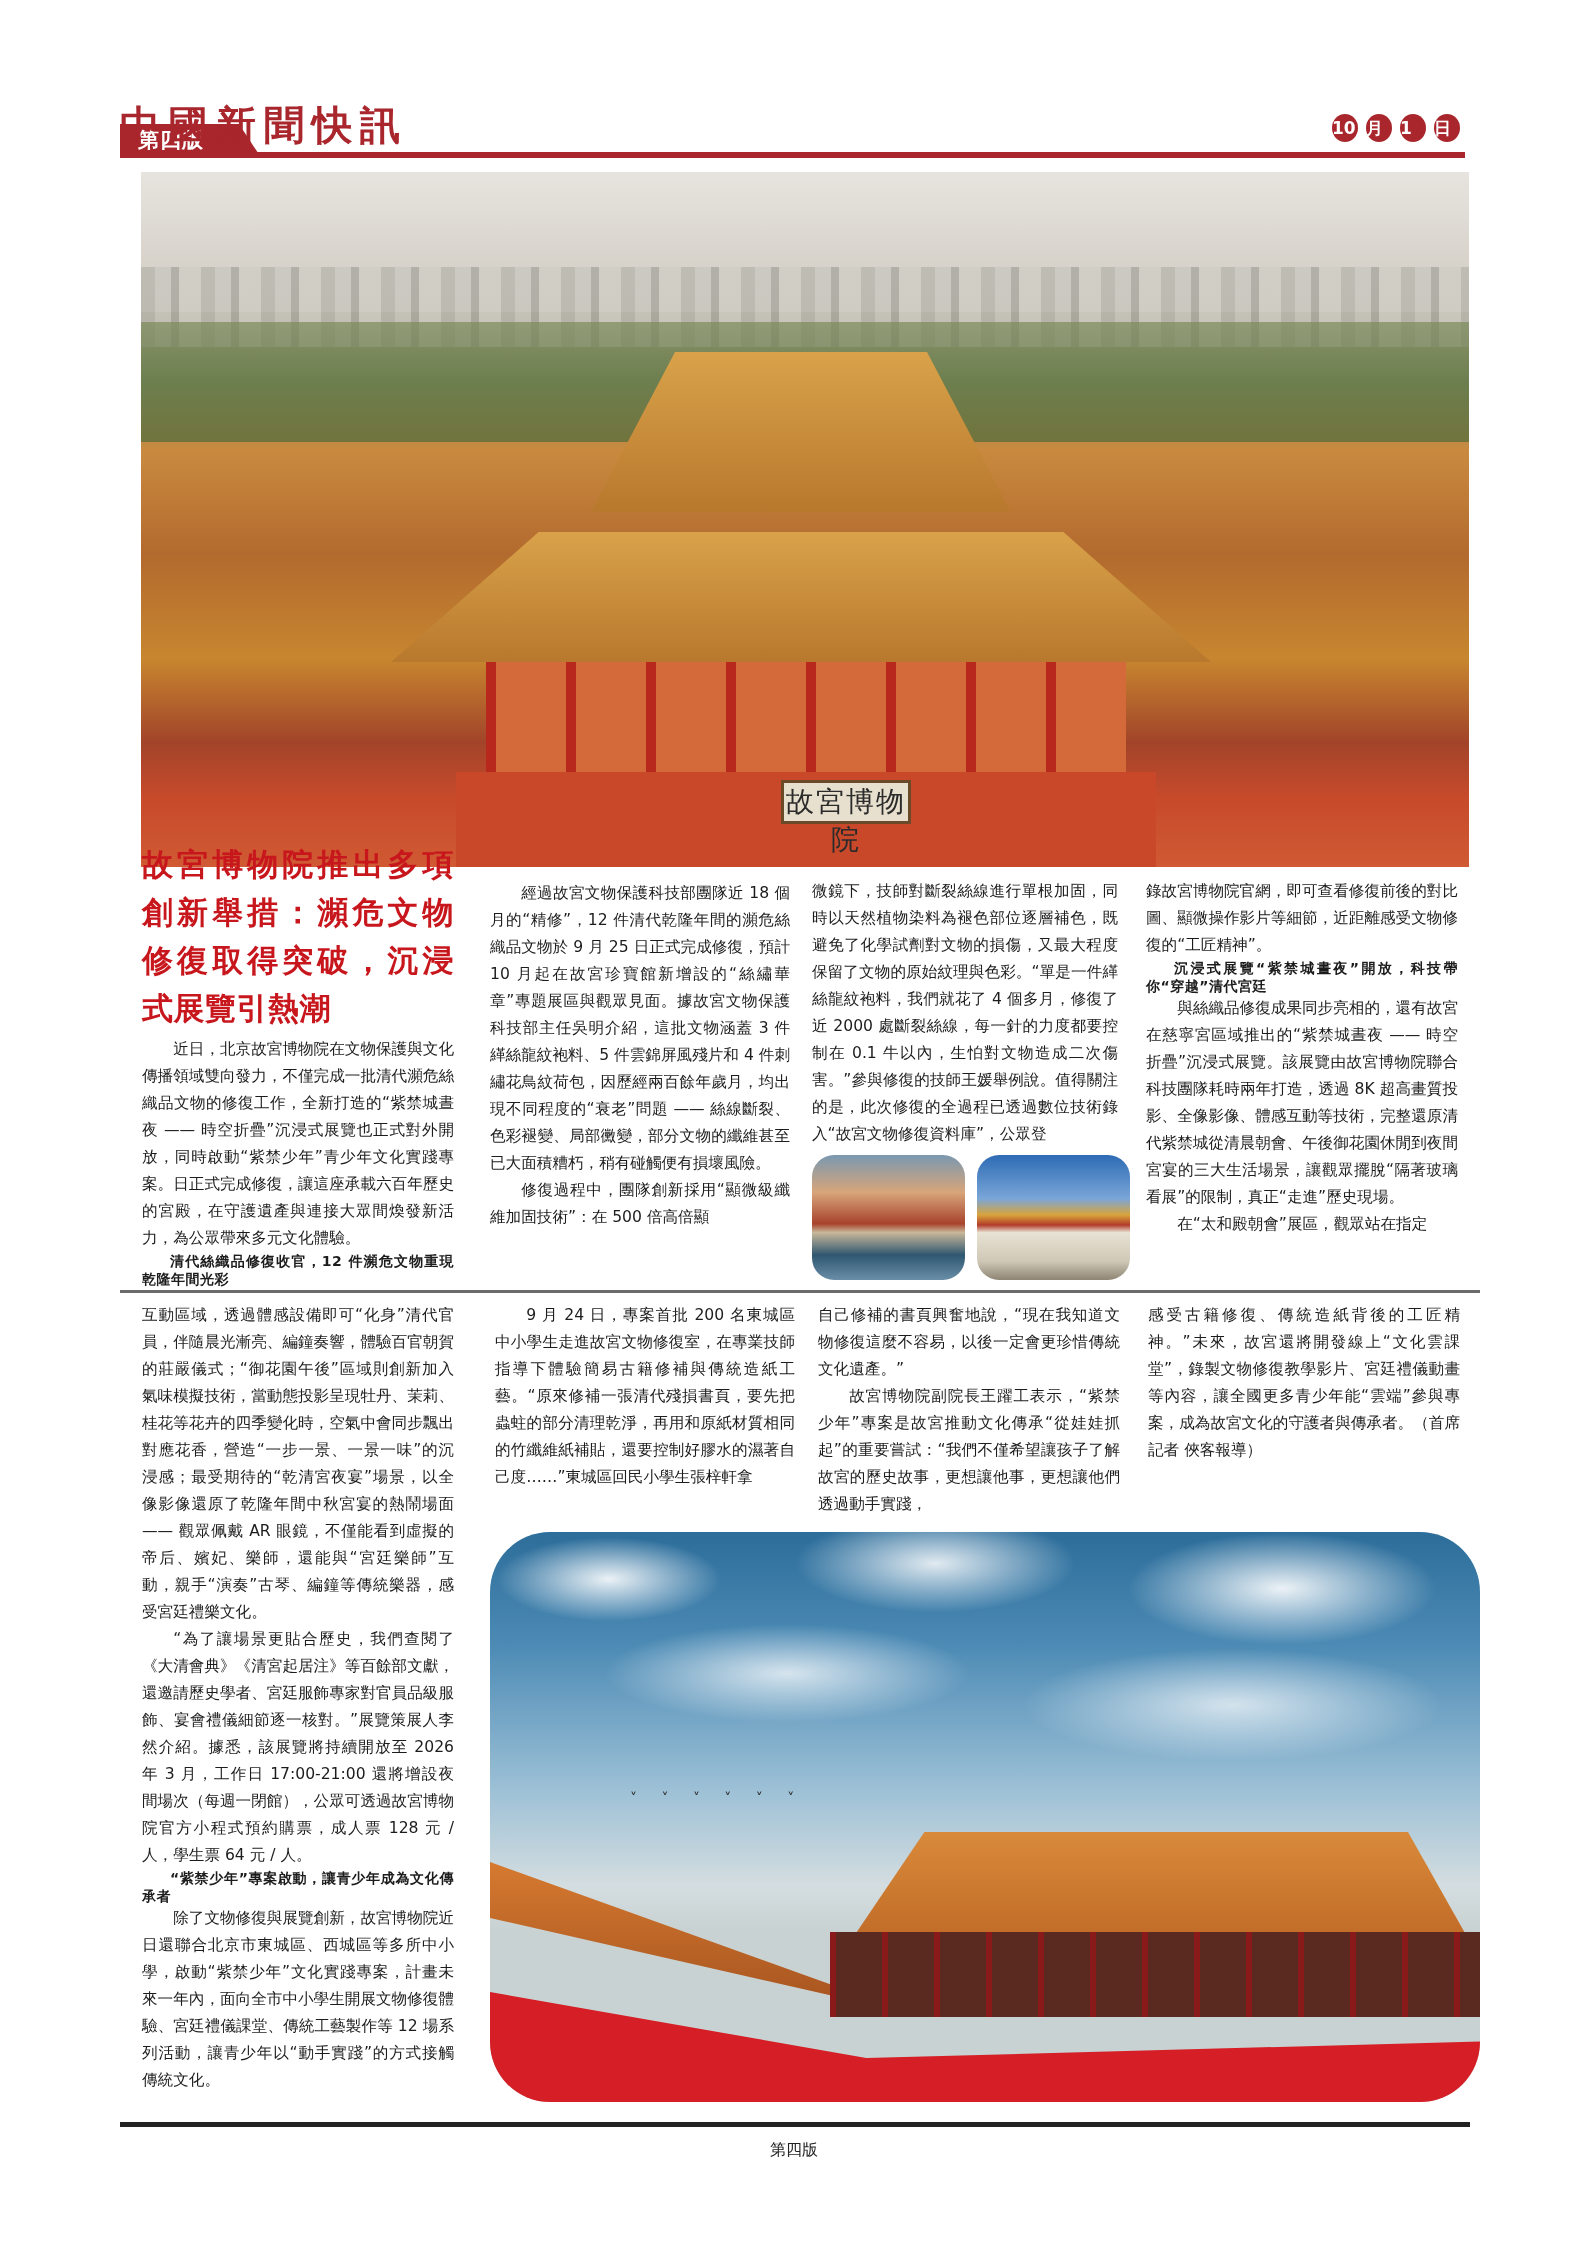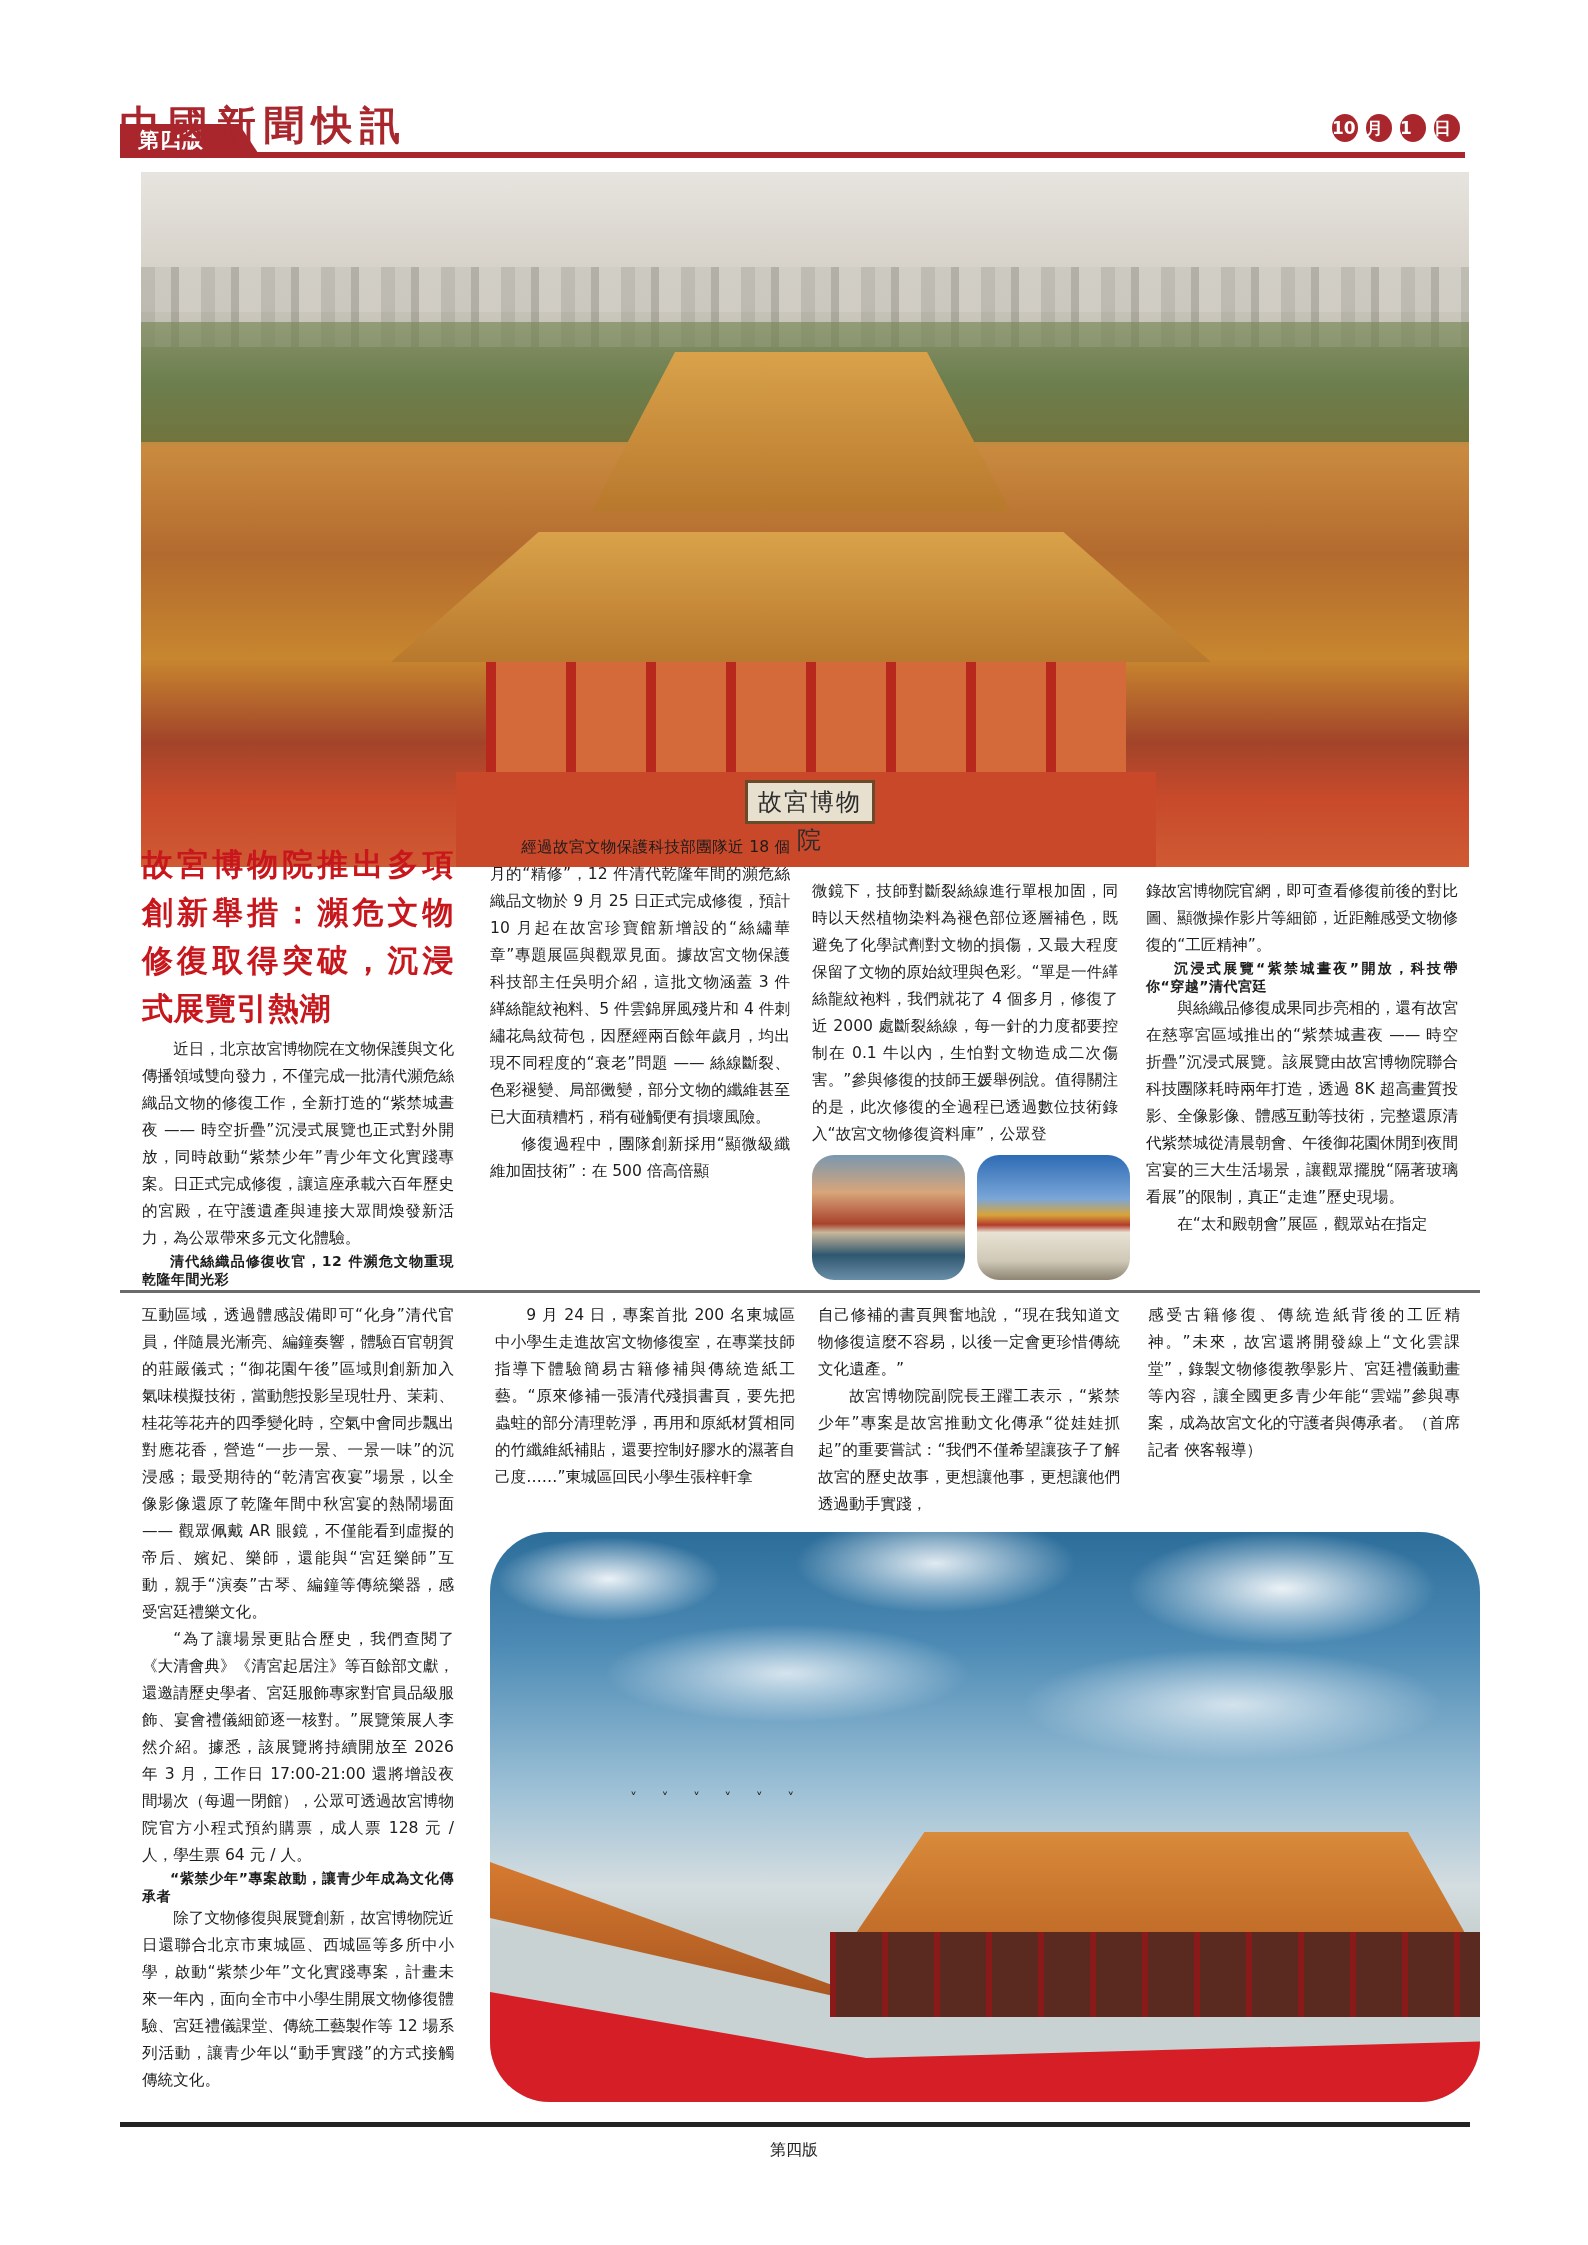--- a/index.html
+++ b/index.html
@@ -20,33 +20,33 @@
 
   
   .hero { position: absolute; left: 141px; top: 172px; width: 1328px; height: 695px; overflow: hidden;
     background: linear-gradient(180deg, #d9d5cc 0%, #cfc7b8 14%, #a7a28c 22%, #7d8a5a 30%, #c98a3f 40%, #b36a2e 55%, #c7862f 70%, #a2442a 82%, #c74a2b 90%, #d05a33 100%); }
   .hero .sky { position: absolute; left: 0; top: 0; width: 100%; height: 140px; background: linear-gradient(180deg,#e7e4df,#cfcac0); }
   .hero .skyline { position: absolute; left: 0; top: 95px; width: 100%; height: 80px;
     background: repeating-linear-gradient(90deg, #b8b6ad 0 14px, #c9c7bf 14px 30px, #a9a79f 30px 38px, #d0cdc5 38px 60px); opacity: .8; }
   .hero .trees { position: absolute; left: 0; top: 150px; width: 100%; height: 120px; background: linear-gradient(180deg,#7b8a5a,#4f6a3a); opacity:.7; }
   .hero .roof { position: absolute; background: linear-gradient(180deg,#d9a24a,#b8782d); }
   .hero .wall { position: absolute; background: #b94a2c; }
-  .hero .plaque { position: absolute; left: 604px; top: 608px; width: 130px; height: 44px; background: #e8e0cf; border: 3px solid #6b4a2a;
-    font-family: "DejaVu Serif", serif; font-size: 24px; color: #2b2b2b; text-align: center; line-height: 38px; letter-spacing: 2px; }
+  .hero .plaque { position: absolute; left: 640px; top: 608px; width: 130px; height: 44px; background: #e8e0cf; border: 3px solid #6b4a2a;
+    font-family: "DejaVu Serif", serif; font-size: 28px; color: #2b2b2b; text-align: center; line-height: 38px; letter-spacing: 2px; }
   .hero .gatewall { position: absolute; left: 315px; top: 600px; width: 700px; height: 95px; background: #c9482a; }
 
   
   .col { position: absolute; font-size: 15.6px; line-height: 27px; text-align: justify; font-family: "DejaVu Sans", sans-serif; color: #1c1c1c; }
   .col p { text-indent: 2em; }
   .col p.noindent { text-indent: 0; }
   .col .subhead { font-weight: bold; font-size: 14px; text-indent: 2em; line-height: 18px; letter-spacing: .5px; }
   .headline { color: #c8161d; font-weight: bold; font-size: 31px; line-height: 48px; letter-spacing: 0.5px; margin-bottom: 4px; }
 
   .c1 { left: 142px; top: 840px; width: 312px; }
-  .c2 { left: 490px; top: 834px; width: 300px; }
+  .c2 { left: 490px; top: 880px; width: 300px; }
   .c3 { left: 812px; top: 878px; width: 306px; }
   .c4 { left: 1146px; top: 878px; width: 312px; }
 
   .thumbs { position: absolute; left: 812px; top: 1155px; width: 320px; height: 125px; display: flex; gap: 12px; }
   .thumb { width: 153px; height: 125px; border-radius: 22px; overflow: hidden; position: relative; }
   .thumb.t1 { background: linear-gradient(180deg,#7a98b0 0%, #d8a57a 30%, #a8432c 55%, #c8b79a 62%, #2f5770 80%, #6a8ea8 100%); }
   .thumb.t2 { background: linear-gradient(180deg,#2d6bb4 0%, #7aa6d8 35%, #d9a43a 48%, #b33b2a 56%, #e8e2d4 62%, #cfc8b6 85%, #8d8472 100%); }
 
   .mid-rule { position: absolute; left: 120px; top: 1290px; width: 1360px; height: 3px; background: #6b6b6b; }
 

